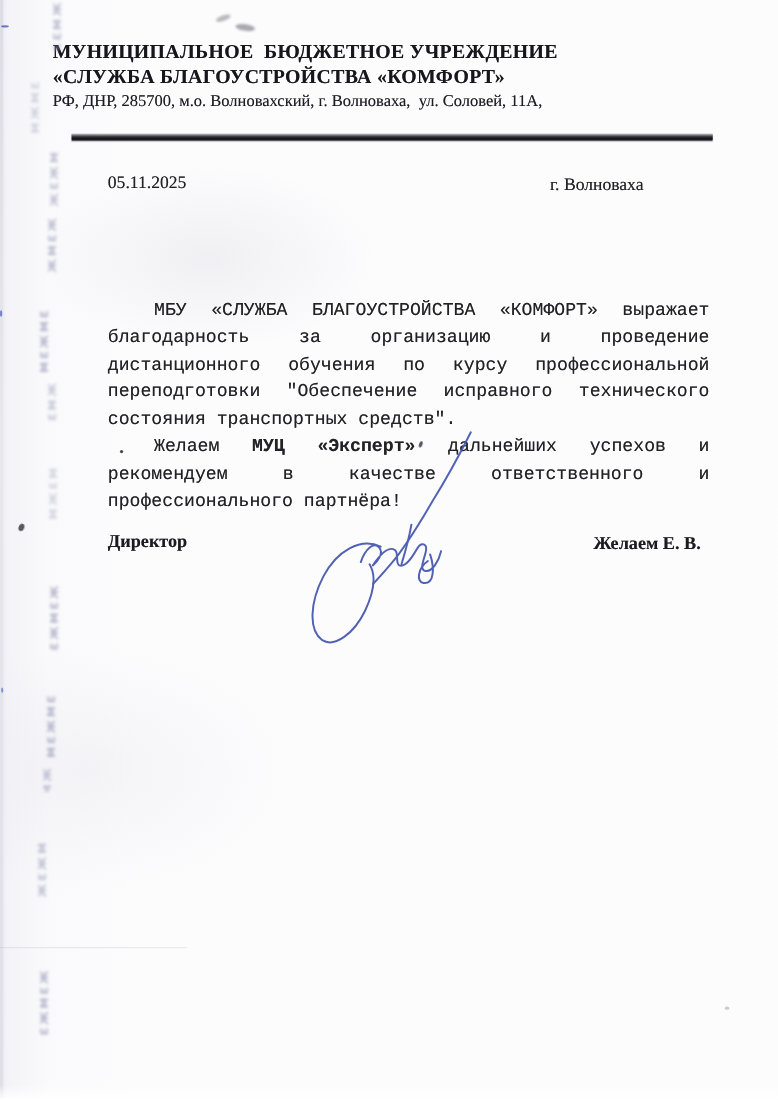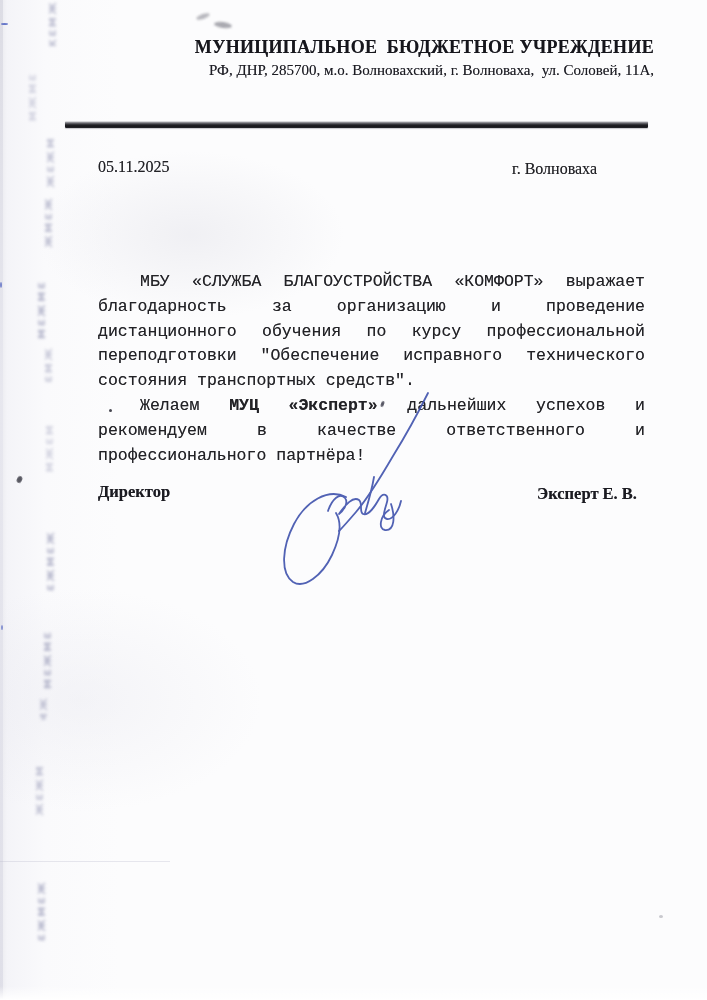--- a/index.html
+++ b/index.html
@@ -16,34 +16,34 @@
       linear-gradient(90deg,#e9e9ee 0px,#f4f4f8 7px,#fafafc 45px,#fcfcfd 120px),
       #fcfcfd;
   }
   .page::after{ 
     content:"";position:absolute;left:0;right:0;bottom:0;height:14px;
     background:linear-gradient(rgba(255,255,255,0),#ffffff);pointer-events:none;
   }
   .soft{ text-shadow:0 0 .6px rgba(25,25,35,.55); }
 
   
-  .letterhead{position:absolute;left:64px;top:36px;width:590px;text-align:right;}
+  .letterhead{position:absolute;left:48px;top:36px;width:590px;text-align:left;}
   .org1,.org2{font-weight:700;font-size:18px;line-height:22px;letter-spacing:.3px;white-space:pre-wrap;color:#16161c;}
   .addr{font-size:15px;line-height:18px;margin-top:3px;white-space:pre-wrap;color:#1d1d24;}
   .divider{
     position:absolute;left:65px;top:121px;width:583px;height:7px;
     background:linear-gradient(#fcfcfd 0%, #8a8a90 22%, #3a3a40 45%, #141418 70%, #26262c 100%);
     border-radius:1px;
     box-shadow:0 1px 1px rgba(120,120,130,.4);
   }
 
   
   .date-row{position:absolute;left:98px;top:158px;width:547px;font-size:16px;}
   .date-val{position:absolute;left:0;top:0;text-align:right;}
-  .city-val{position:absolute;right:48px;top:2px;}
+  .city-val{position:absolute;right:60px;top:2px;}
 
   
   .doc-title{position:absolute;left:60px;top:216px;width:590px;text-align:center;
     font-size:17px;font-weight:700;color:#1c1c22;}
 
   
   .body-text{position:absolute;left:98px;top:270px;width:547px;
     font-size:16.5px;line-height:24.8px;text-align:justify;font-family:Liberation Mono, monospace;}
   .body-text p{margin:0;text-indent:42px;}
   .b{font-weight:700;}
@@ -72,39 +72,40 @@
 </head>
 <body>
 
 <div class="page">
 
   <div class="edge-strip"></div>
   <div class="scan-band"></div>
 
   <div class="letterhead soft">
     <div class="org1">МУНИЦИПАЛЬНОЕ  БЮДЖЕТНОЕ УЧРЕЖДЕНИЕ</div>
+    <div class="org2">«СЛУЖБА БЛАГОУСТРОЙСТВА «КОМФОРТ»</div>
     <div class="addr">РФ, ДНР, 285700, м.о. Волновахский, г. Волноваха,  ул. Соловей, 11А,</div>
   </div>
 
   <div class="divider"></div>
 
   <div class="date-row soft">
     <span class="date-val">05.11.2025</span>
     <span class="city-val">г. Волноваха</span>
   </div>
 
 
   <div class="body-text soft">
     <p>МБУ «СЛУЖБА БЛАГОУСТРОЙСТВА «КОМФОРТ» выражает благодарность за организацию и проведение дистанционного обучения по курсу профессиональной переподготовки "Обеспечение исправного технического состояния транспортных средств".</p>
     <p><span>Желаем </span><span class="b">МУЦ «Эксперт»</span><span> дальнейших успехов и рекомендуем в качестве ответственного и профессионального партнёра!</span></p>
   </div>
 
   <div class="sign-row soft">
     <span class="role">Директор</span>
-    <span class="name">Эксперт Е. В.</span>
+    <span class="name">Желаем Е. В.</span>
   </div>
 
   <svg class="ink" viewBox="0 0 170 210" fill="none" xmlns="http://www.w3.org/2000/svg">
     <g stroke="#4355ae" stroke-width="1.8" stroke-linecap="round" stroke-linejoin="round" opacity="0.92">
 
       <path d="M158,8 C150,24 136,50 123,71 C109,95 97,114 86,127 C80,134 74,141 69,146"></path>
 
       <path d="M76,112 C58,103 36,116 24,139 C12,162 10,188 23,197 C34,204 52,191 62,170 C70,153 72,138 66,128"></path>
 
       <path d="M58,126 C62,114 70,107 75,113 C79,118 73,126 69,129 C75,120 83,111 89,115 C93,118 89,127 93,129 C99,131 105,121 109,114 C113,107 119,109 117,117 C115,125 111,133 117,134 C123,135 129,125 131,116"></path>

